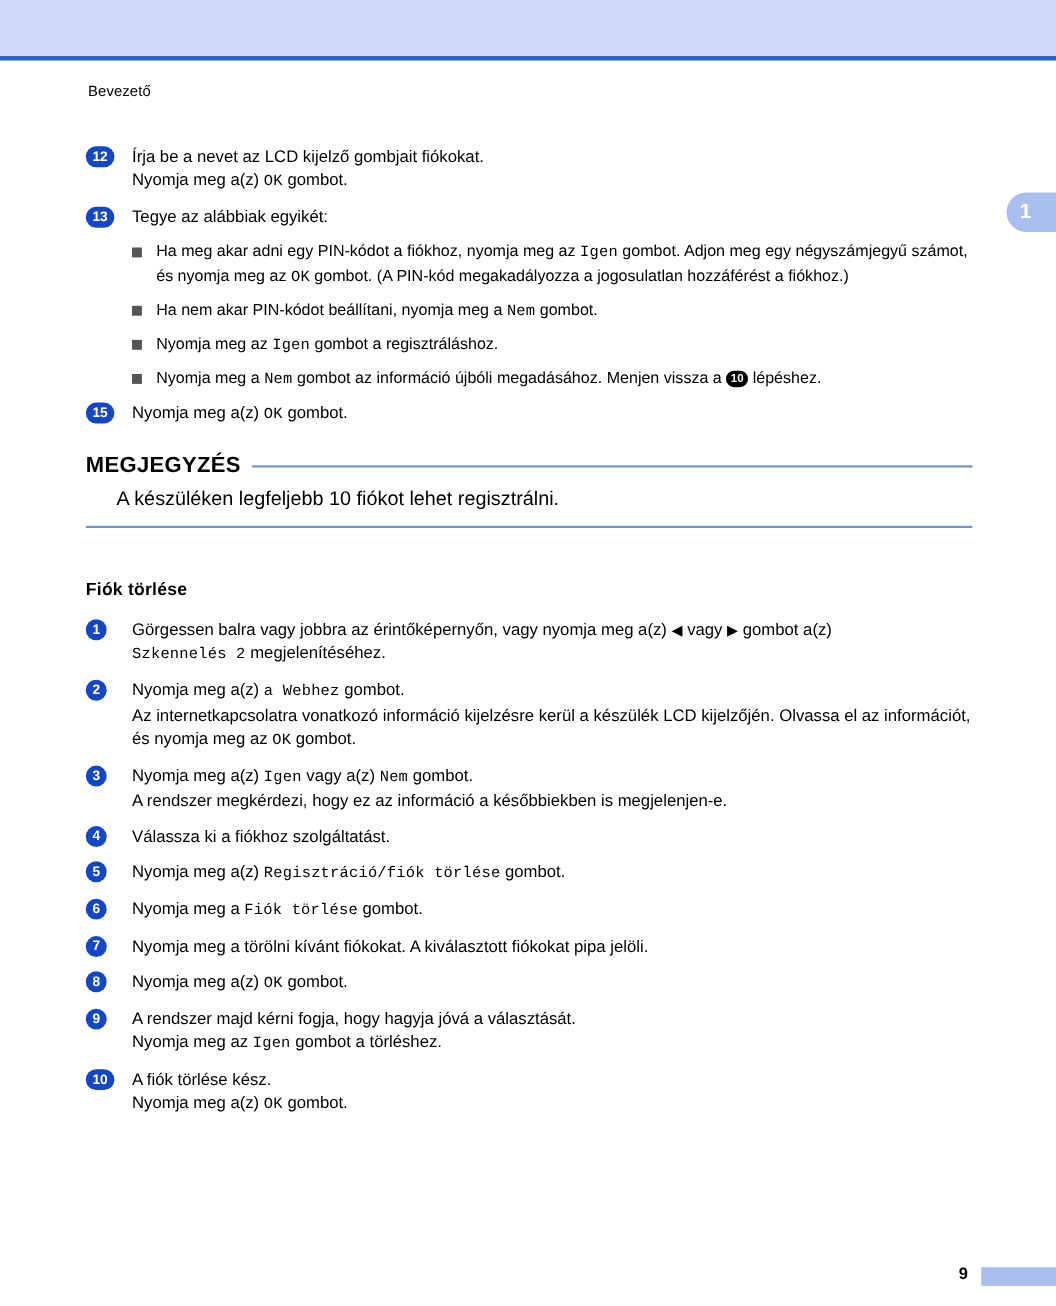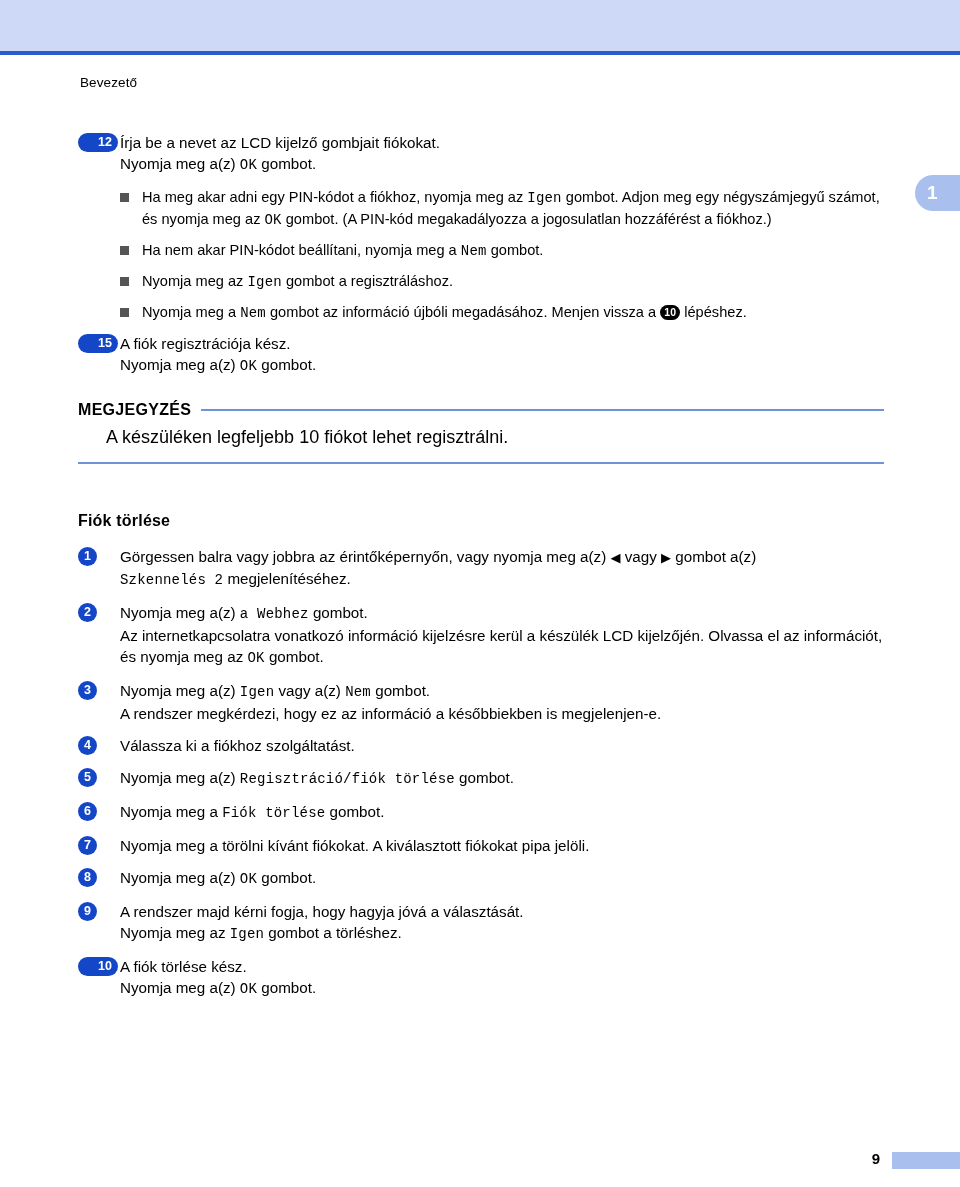--- a/index.html
+++ b/index.html
@@ -81,21 +81,21 @@
     color: #ffffff;
     font-weight: bold;
     text-align: center;
     font-size: 12.5px;
     line-height: 19px;
     height: 19px;
     border-radius: 10px;
     font-family: "Liberation Sans", sans-serif;
   }
   .step-badge.w1 { width: 19px; }
-  .step-badge.w2 { width: 26px; border-radius: 10px; padding-left: 14px; }
+  .step-badge.w2 { width: 26px; border-radius: 10px; }
 
   .step-line { display: block; }
 
   
   .subitem {
     position: relative;
     padding-left: 22px;
     margin: 9px 0 9px 42px;
     font-size: 14.6px;
     line-height: 21px;
@@ -154,21 +154,21 @@
   .note {
     margin: 24px 0 0 0;
     position: relative;
   }
   .note-head {
     display: flex;
     align-items: center;
     gap: 10px;
   }
   .note-title {
-    font-size: 16px;
+    font-size: 20px;
     font-weight: bold;
     letter-spacing: .3px;
     white-space: nowrap;
   }
   .note-rule {
     flex: 1 1 auto;
     height: 2px;
     background: #6f93d6;
   }
   .note-body {
@@ -228,39 +228,42 @@
 </div>
 
 <div class="page-body">
 
   <div id="steps-part1">
       <div class="step">
         <span class="step-badge w2">12</span>
         <span class="step-line">Írja be a nevet az LCD kijelző gombjait fiókokat.</span>
         <span class="step-line">Nyomja meg a(z) <span class="lcd">OK</span> gombot.</span>
       </div>
+      <div class="step">
+        <span class="step-badge w2">13</span>
+        <span class="step-line">Tegye az alábbiak egyikét:</span>
+      </div>
       <div class="subitem">
         <span class="sq"></span>
         <span class="step-line">Ha meg akar adni egy PIN-kódot a fiókhoz, nyomja meg az <span class="lcd">Igen</span> gombot. Adjon meg egy négyszámjegyű számot, és nyomja meg az <span class="lcd">OK</span> gombot. (A PIN-kód megakadályozza a jogosulatlan hozzáférést a fiókhoz.)</span>
       </div>
       <div class="subitem">
         <span class="sq"></span>
         <span class="step-line">Ha nem akar PIN-kódot beállítani, nyomja meg a <span class="lcd">Nem</span> gombot.</span>
       </div>
       <div class="subitem">
         <span class="sq"></span>
         <span class="step-line">Nyomja meg az <span class="lcd">Igen</span> gombot a regisztráláshoz.</span>
       </div>
       <div class="subitem">
         <span class="sq"></span>
         <span class="step-line">Nyomja meg a <span class="lcd">Nem</span> gombot az információ újbóli megadásához. Menjen vissza a <span class="ref-circle">10</span> lépéshez.</span>
       </div>
       <div class="step">
         <span class="step-badge w2">15</span>
-        <span class="step-line">A fiók regisztrációja kész.</span>
         <span class="step-line">Nyomja meg a(z) <span class="lcd">OK</span> gombot.</span>
       </div>
     </div>
 
   <div class="note">
     <div class="note-head">
       <div class="note-title">MEGJEGYZÉS</div>
       <div class="note-rule"></div>
     </div>
     <div class="note-body">A készüléken legfeljebb 10 fiókot lehet regisztrálni.</div>

